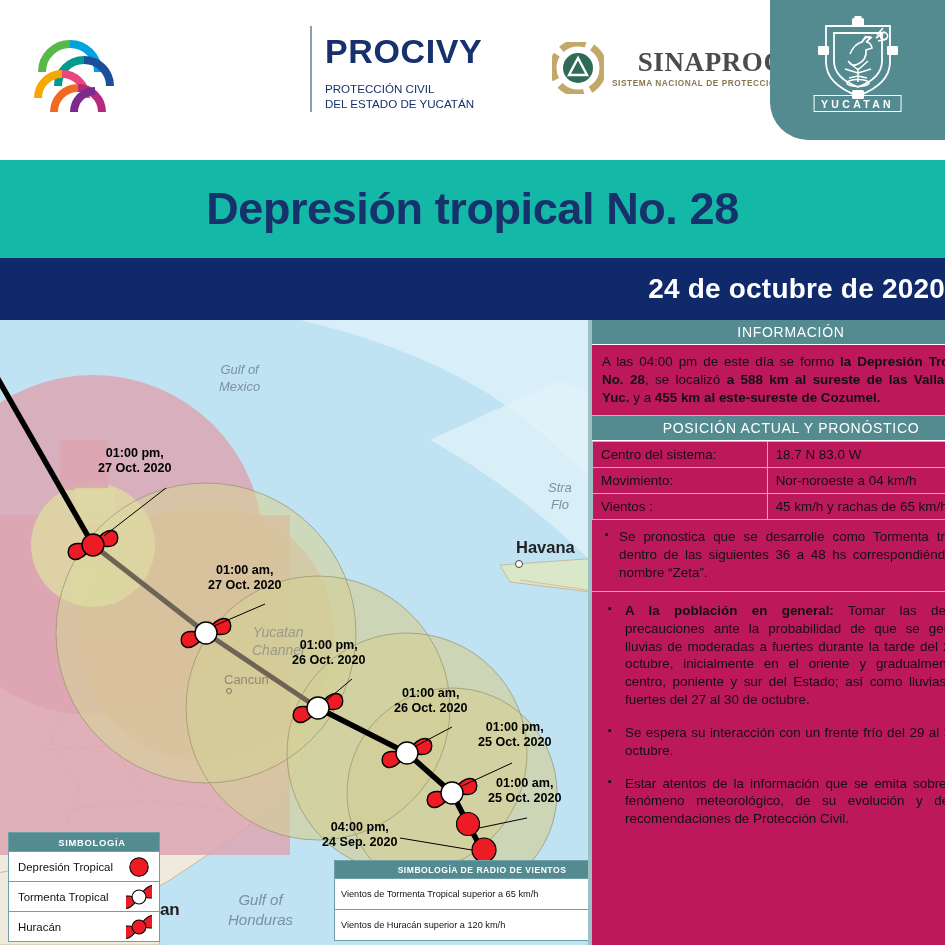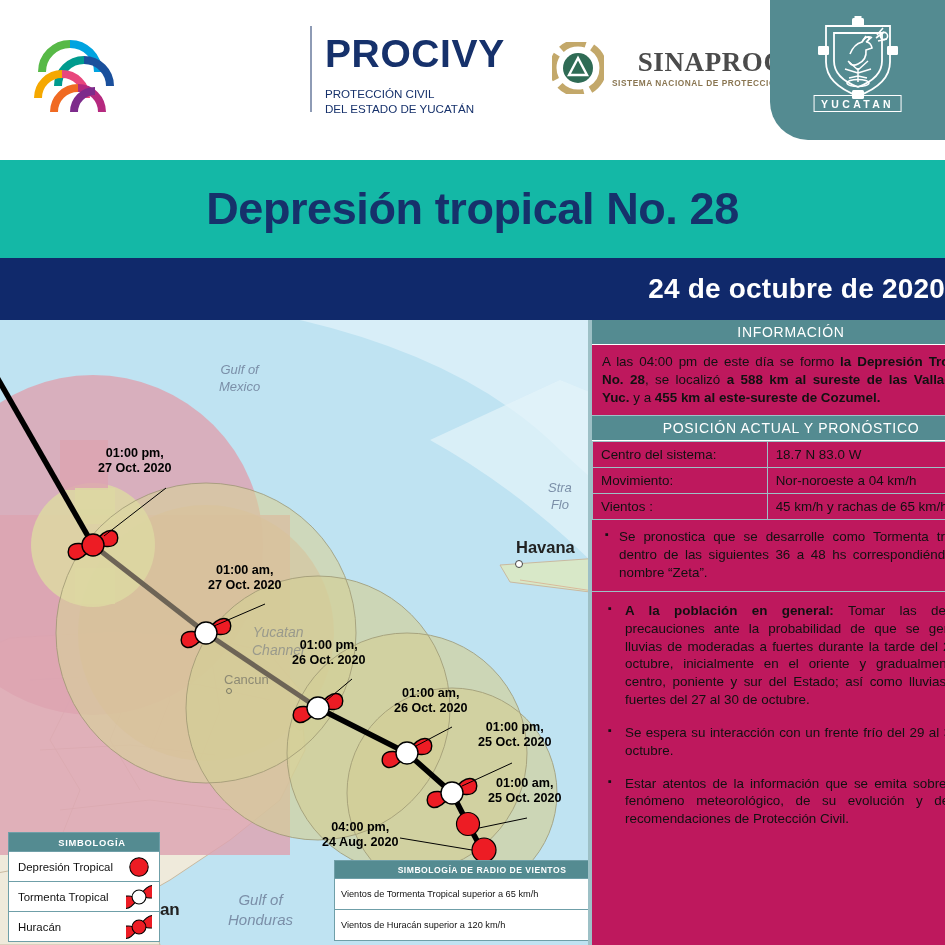--- a/index.html
+++ b/index.html
@@ -24,21 +24,21 @@
     border:1.6px solid #fff; padding:2px 7px 1px 7px;
   }
   #logo-yucatan { position:absolute; left:28px; top:22px; width:300px; height:100px; }
   #ring-svg { position:absolute; left:0; top:4px; }
   #jt-text { position:absolute; left:108px; top:0px; }
   #jt-line1 { font-size:22.5px; color:#16316b; font-weight:600; letter-spacing:-0.4px; }
   #jt-line2 { font-size:43px; color:#16316b; font-weight:bold; letter-spacing:-1.2px; line-height:0.95; margin-top:-2px; }
   #jt-line3 { font-size:13.5px; color:#16316b; font-weight:bold; letter-spacing:0.6px; margin-top:3px; }
   #divider1 { position:absolute; left:310px; top:26px; width:1.6px; height:86px; background:#8e9bb5; }
   #procivy { position:absolute; left:325px; top:34px; }
-  #procivy-title { font-size:39px; color:#16316b; font-weight:bold; letter-spacing:0.6px; line-height:1; }
+  #procivy-title { font-size:34px; color:#16316b; font-weight:bold; letter-spacing:0.6px; line-height:1; }
   #procivy-sub { font-size:11.6px; color:#16316b; line-height:1.28; margin-top:14px; }
   #sinaproc { position:absolute; left:552px; top:42px; display:flex; align-items:center; gap:8px;text-align:center; }
   #sinaproc-text-title { font-size:27px; color:#4b4b4b; font-weight:bold; letter-spacing:0.6px; line-height:1;
                          font-family:"Liberation Serif", serif; }
   #sinaproc-text-sub { font-size:8.3px; color:#8a7652; letter-spacing:0.55px; margin-top:2px; font-weight:bold; }
 
   
   #title-band { position:absolute; left:0; top:160px; width:945px; height:98px;
                 display:flex; align-items:center; justify-content:center; background:#14b8a6; }
   #main-title { font-size:45px; color:#16316b; font-weight:bold; letter-spacing:-0.4px; }
@@ -371,21 +371,21 @@
     <div class="track-label" style="left:478px;top:400px">
       <div>01:00 pm,</div>
         <div>25 Oct. 2020</div>
     </div>
     <div class="track-label" style="left:488px;top:456px">
       <div>01:00 am,</div>
         <div>25 Oct. 2020</div>
     </div>
     <div class="track-label" style="left:322px;top:500px">
       <div>04:00 pm,</div>
-        <div>24 Aug. 2020</div>
+        <div>24 Sep. 2020</div>
     </div>
 
     <div id="simbologia">
       <div class="lg-head">SIMBOLOGÍA</div>
       <div class="lg-row">
         <span class="lg-txt">Depresión Tropical</span>
         <svg width="26" height="24" viewBox="-14 -13 28 26">
           <circle cx="0" cy="0" r="10" fill="#ed1c24" stroke="#000" stroke-width="1.1"></circle>
         </svg>
       </div>

